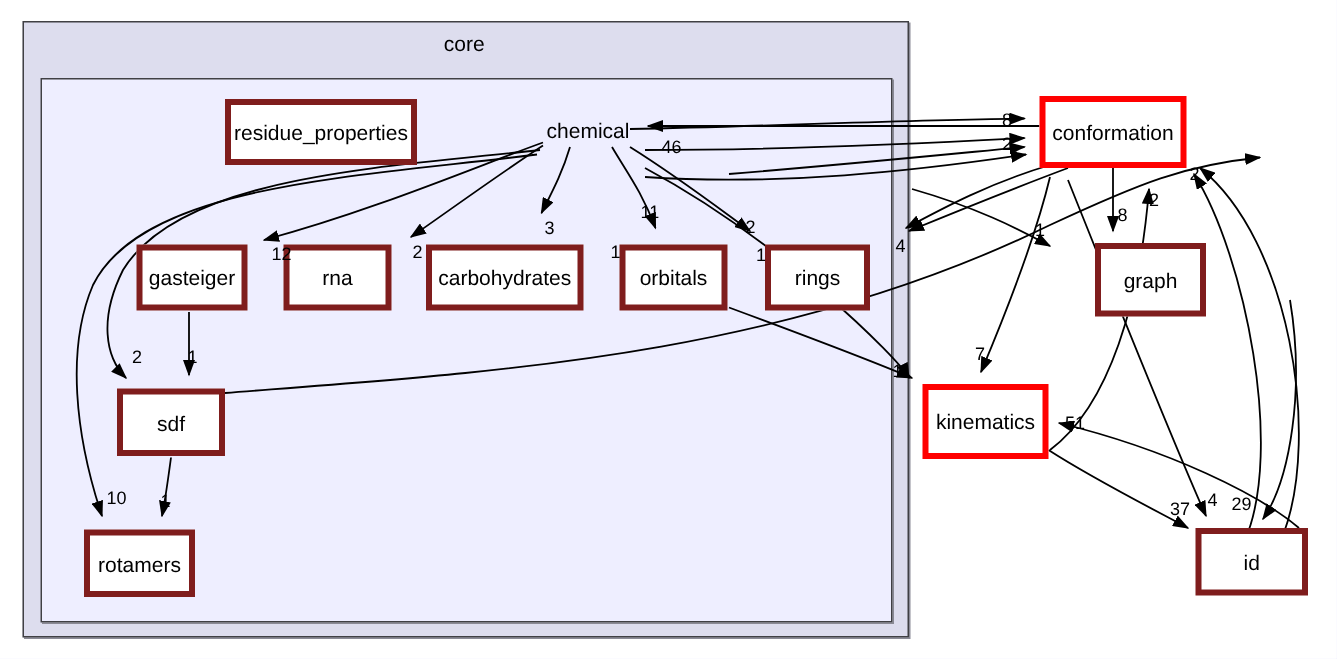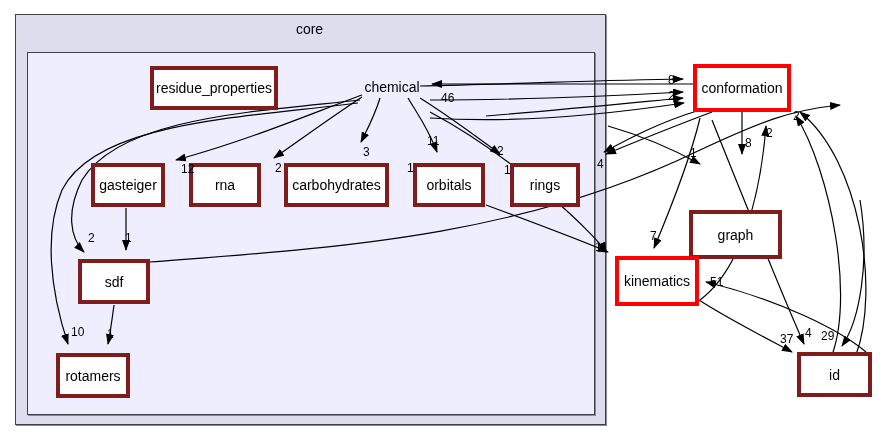--- a/index.html
+++ b/index.html
@@ -132,21 +132,21 @@
   </div>
 
   <div class="node" style="left:56px;top:353px;width:74px;height:45px;text-align:right;">
     <span>rotamers</span>
   </div>
 
   <div class="node red" style="left:693px;top:64px;width:98px;height:48px;">
     <span>conformation</span>
   </div>
 
-  <div class="node" style="left:689px;top:162px;width:93px;height:49px;margin-top:48px;">
+  <div class="node" style="left:730px;top:162px;width:74px;height:49px;">
     <span>graph</span>
   </div>
 
   <div class="node red" style="left:615px;top:256px;width:84px;height:50px;">
     <span>kinematics</span>
   </div>
 
   <div class="node" style="left:797px;top:352px;width:75px;height:45px;">
     <span>id</span>
   </div>

